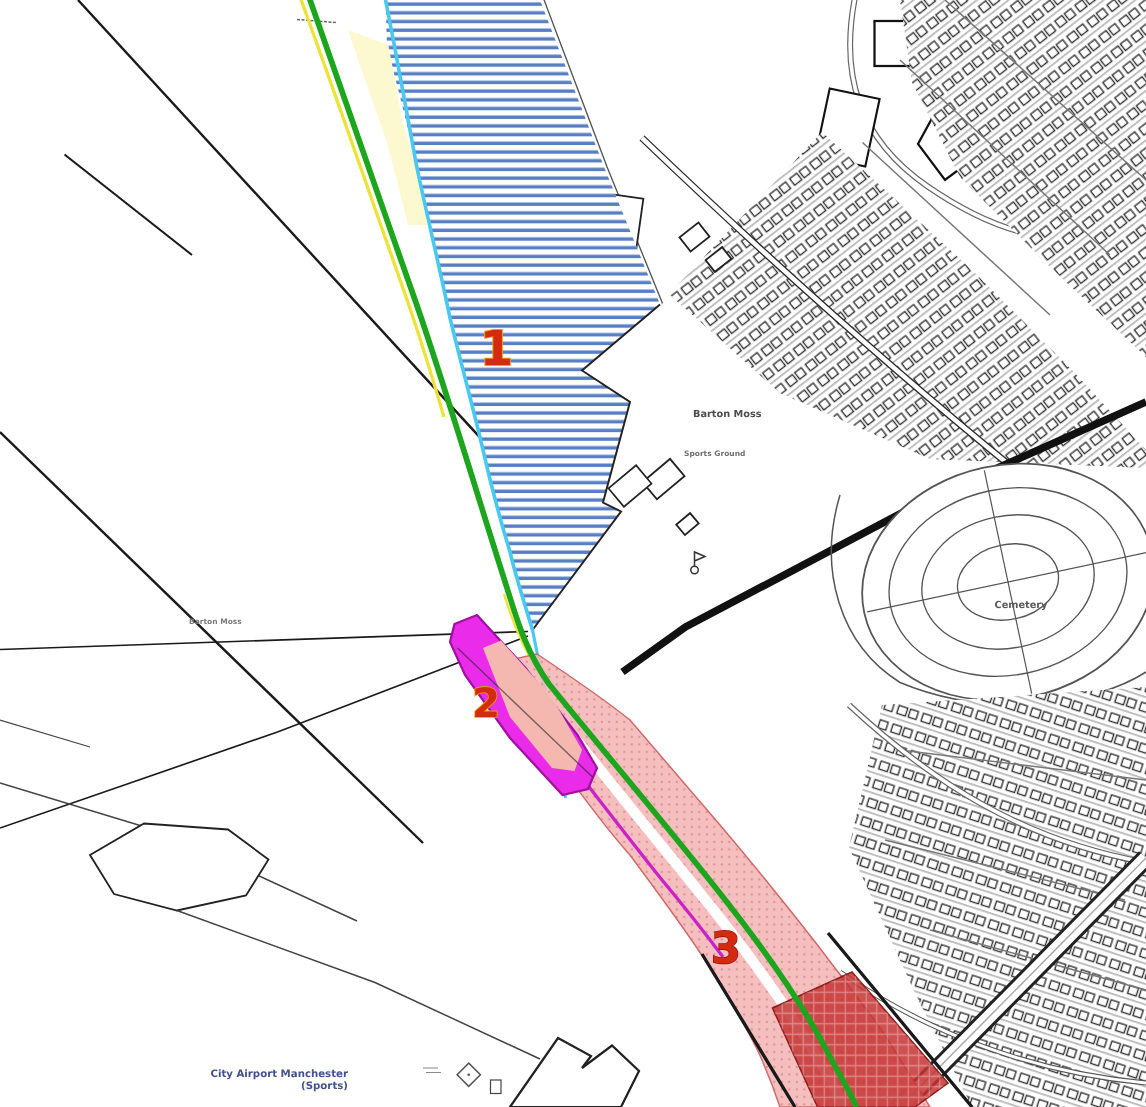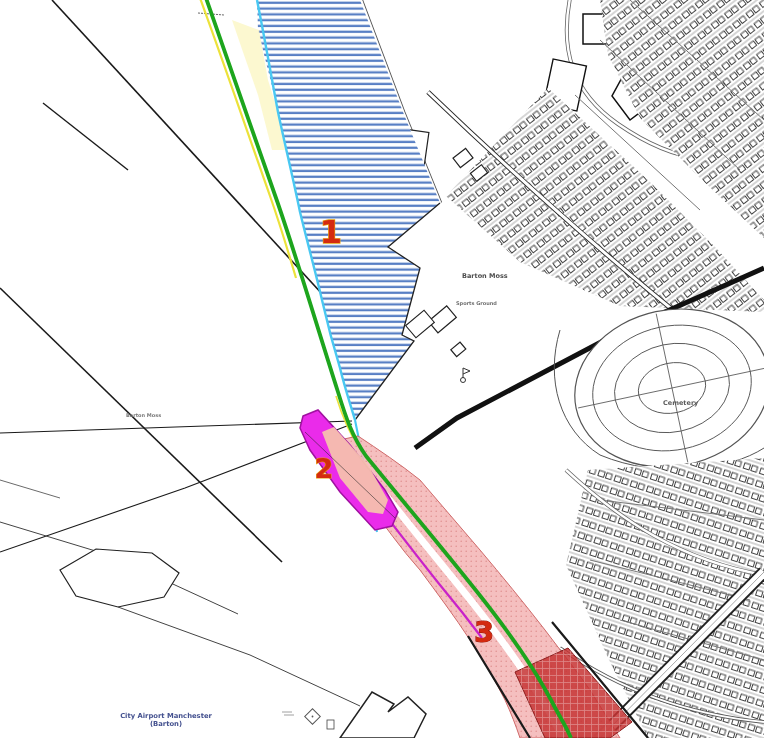--- a/index.html
+++ b/index.html
@@ -6,21 +6,21 @@
   .map-canvas{
     position:relative;width:764px;height:738px;overflow:hidden;background:#ffffff;
     font-family:"DejaVu Sans", sans-serif;
   }
   .map-canvas svg{position:absolute;left:0;top:0;}
   .map-label{
     position:absolute;white-space:nowrap;line-height:1.25;
     font-family:"DejaVu Sans", sans-serif;
     font-weight:bold;
   }
-  .map-label.centered{text-align:center;white-space:normal;}
+  .map-label.centered{text-align:right;white-space:normal;}
 </style>
 </head>
 <body>
 
 <div class="map-canvas">
 
 <svg width="764" height="738" viewBox="0 0 764 738">
   <defs>
     <pattern id="housesA" width="17" height="13" patternUnits="userSpaceOnUse" patternTransform="rotate(-38)">
       <rect width="17" height="13" fill="#ffffff"></rect>
@@ -189,16 +189,16 @@
 <div class="map-label" style="left:462px;top:272px;font-size:6.5px;color:#4d4d4d;">Barton Moss</div>
 
 <div class="map-label" style="left:456px;top:300px;font-size:5px;color:#707070;">Sports Ground</div>
 
 <div class="map-label" style="left:663px;top:399px;font-size:6.5px;color:#5a5a5a;">Cemetery</div>
 
 <div class="map-label" style="left:126px;top:412px;font-size:5px;color:#7a7a7a;">Barton Moss</div>
 
 <div class="map-label centered" style="left:100px;top:712px;width:132px;font-size:6.8px;color:#44518f;">
   <span>City Airport Manchester</span><br>
-  <span>(Barton)</span>
+  <span>(Sports)</span>
 </div>
 
 </div>
 
 </body></html>

